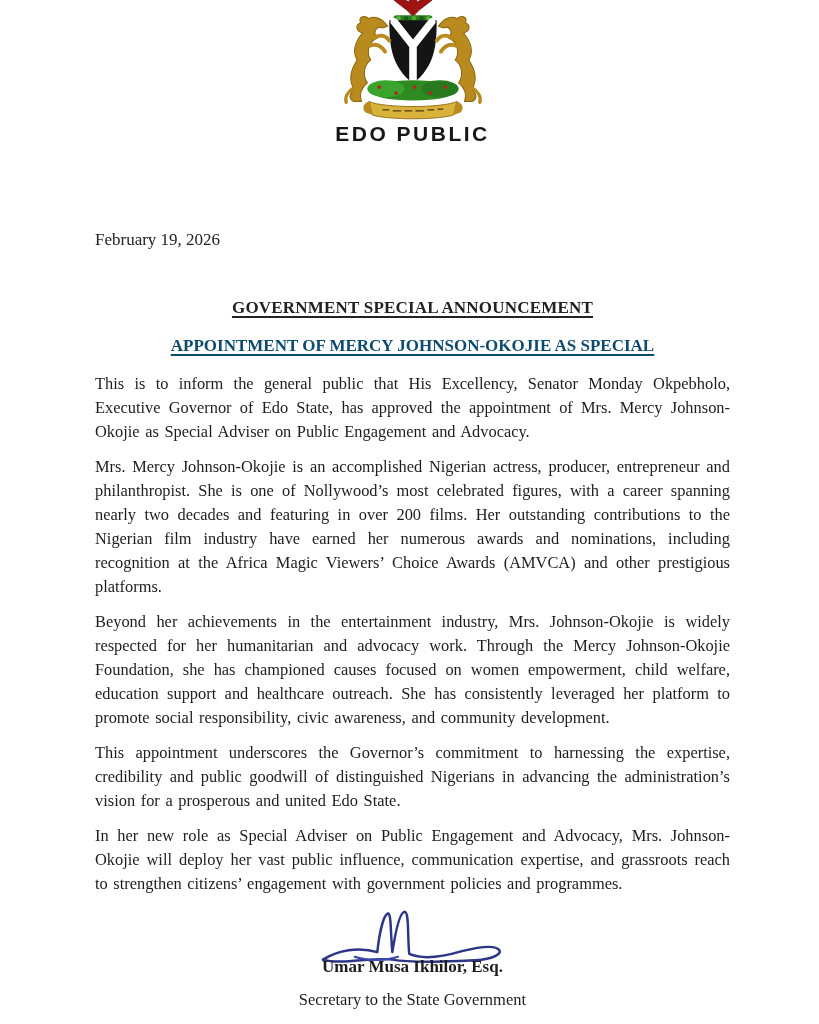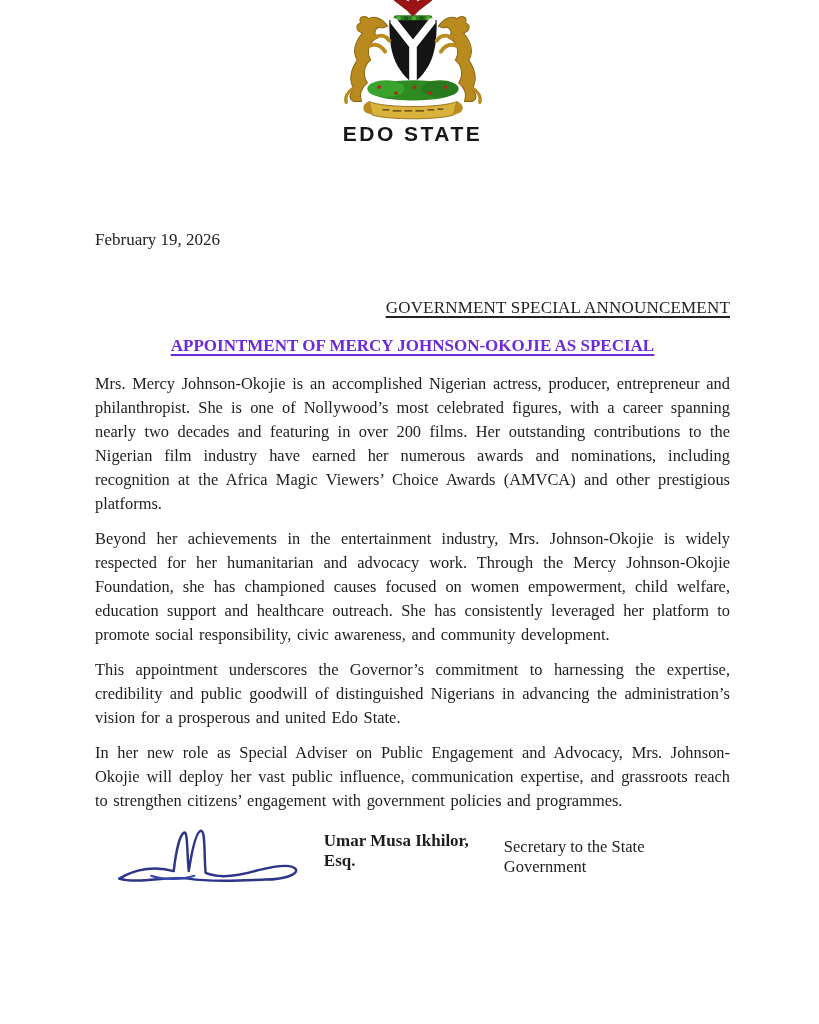--- a/index.html
+++ b/index.html
@@ -35,53 +35,53 @@
   
   .date{
     margin:84px 0 0 0;
     font-size:17px;
     font-weight:normal;
     color:#222;
   }
   
   .h-announce{
     margin:48px 0 0 0;
-    text-align:right;
+    text-align:center;
     font-size:17px;
-    font-weight:normal;
+    font-weight:bold;
     letter-spacing:.2px;
     color:#222;
   }
   .h-announce span, .h-appoint span{
     text-decoration:underline;
     text-underline-offset:3px;
     text-decoration-thickness:1.5px;
   }
   .h-appoint{
     margin:15px 0 0 0;
     text-align:center;
     font-size:17px;
     font-weight:bold;
     line-height:25px;
-    color:#6d28d9;
+    color:#0c4a6e;
   }
   
   .bodytext{margin-top:14px;}
   .para{
     margin:0 0 11px 0;
     font-size:16.4px;
     line-height:24px;
     text-align:justify;
     word-spacing:1.5px;
     color:#1d1d1d;
   }
   
   .sig-block{
     margin-top:4px;
-    display:flex;flex-direction:row;align-items:center;
+    display:flex;flex-direction:column;align-items:center;
   }
   .sig-block svg{display:block;margin-bottom:-12px;}
   .sig-name{
     font-size:17px;
     font-weight:bold;
     color:#1d1d1d;
   }
   .sig-title{
     font-size:16.5px;
     color:#1d1d1d;
@@ -129,31 +129,32 @@
       <circle cx="90" cy="117" r="2.2" fill="#c02020"></circle>
       <circle cx="112" cy="110" r="2.2" fill="#c02020"></circle>
       <circle cx="130" cy="117" r="2.2" fill="#c02020"></circle>
       <circle cx="148" cy="110" r="2.2" fill="#c02020"></circle>
 
       <path d="M58,127 C76,135 144,135 162,127 L158,143 C140,149 80,149 62,143 Z" fill="#d8b23a" stroke="#8a6410" stroke-width="1"></path>
       <path d="M58,127 C51,129 49,136 54,140 L62,143 Z" fill="#b98a1d"></path>
       <path d="M162,127 C169,129 171,136 166,140 L158,143 Z" fill="#b98a1d"></path>
       <path d="M74,137 h8 M86,138 h10 M100,138 h9 M113,138 h10 M127,137 h8 M139,136 h7" stroke="#4a3a10" stroke-width="1.5"></path>
     </svg>
-    <div class="crest-caption">EDO STATE</div>
+    <div class="crest-caption">EDO PUBLIC</div>
   </div>
 
   <p class="date">February 19, 2026</p>
 
   <h1 class="h-announce"><span>GOVERNMENT SPECIAL ANNOUNCEMENT</span></h1>
 
   <h2 class="h-appoint"><span>APPOINTMENT OF MERCY JOHNSON-OKOJIE AS SPECIAL</span><br>
     </h2>
 
   <div class="bodytext">
+    <p class="para">This is to inform the general public that His Excellency, Senator Monday Okpebholo, Executive Governor of Edo State, has approved the appointment of Mrs. Mercy Johnson-Okojie as Special Adviser on Public Engagement and Advocacy.</p>
     <p class="para">Mrs. Mercy Johnson-Okojie is an accomplished Nigerian actress, producer, entrepreneur and philanthropist. She is one of Nollywood’s most celebrated figures, with a career spanning nearly two decades and featuring in over 200 films. Her outstanding contributions to the Nigerian film industry have earned her numerous awards and nominations, including recognition at the Africa Magic Viewers’ Choice Awards (AMVCA) and other prestigious platforms.</p>
     <p class="para">Beyond her achievements in the entertainment industry, Mrs. Johnson-Okojie is widely respected for her humanitarian and advocacy work. Through the Mercy Johnson-Okojie Foundation, she has championed causes focused on women empowerment, child welfare, education support and healthcare outreach. She has consistently leveraged her platform to promote social responsibility, civic awareness, and community development.</p>
     <p class="para">This appointment underscores the Governor’s commitment to harnessing the expertise, credibility and public goodwill of distinguished Nigerians in advancing the administration’s vision for a prosperous and united Edo State.</p>
     <p class="para">In her new role as Special Adviser on Public Engagement and Advocacy, Mrs. Johnson-Okojie will deploy her vast public influence, communication expertise, and grassroots reach to strengthen citizens’ engagement with government policies and programmes.</p>
   </div>
 
   <div class="sig-block">
     <svg width="230" height="62" viewBox="0 0 240 66" xmlns="http://www.w3.org/2000/svg">
       <path d="M24,56 C40,46 62,42 82,48 C84,30 88,10 93,7 C97,5 96,28 98,48
                C102,22 106,6 111,5 C116,5 114,30 116,50

